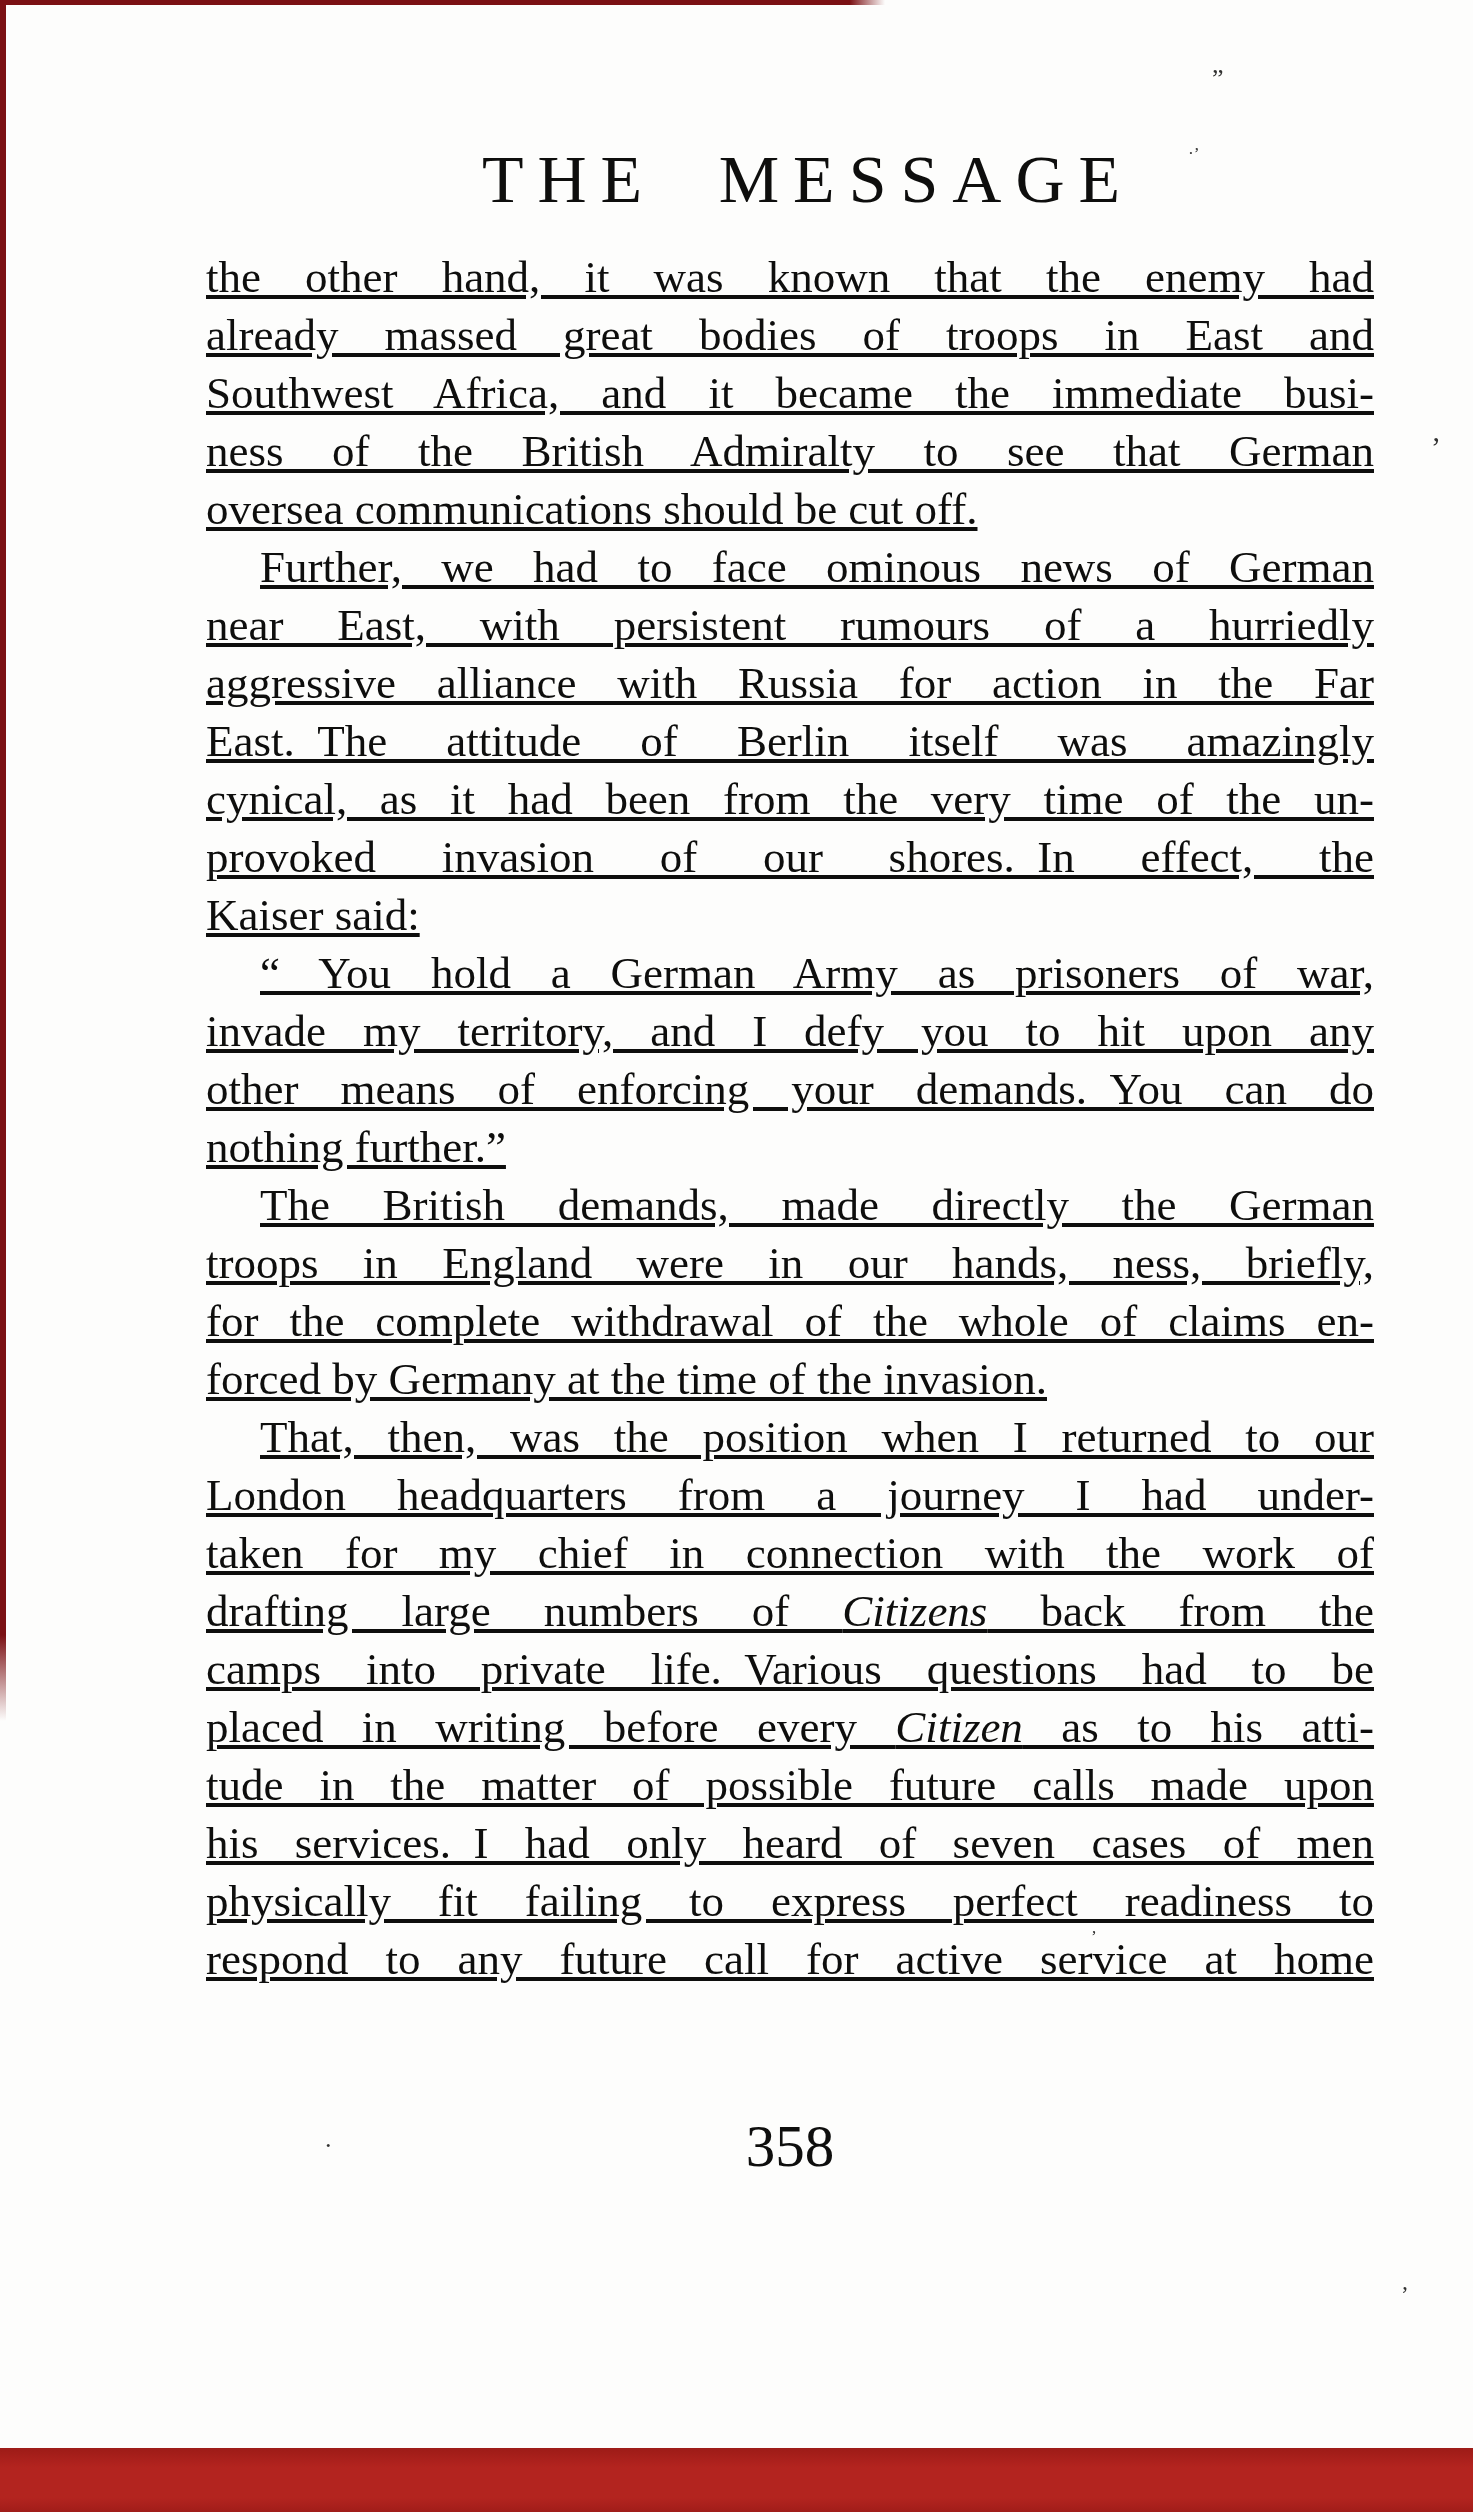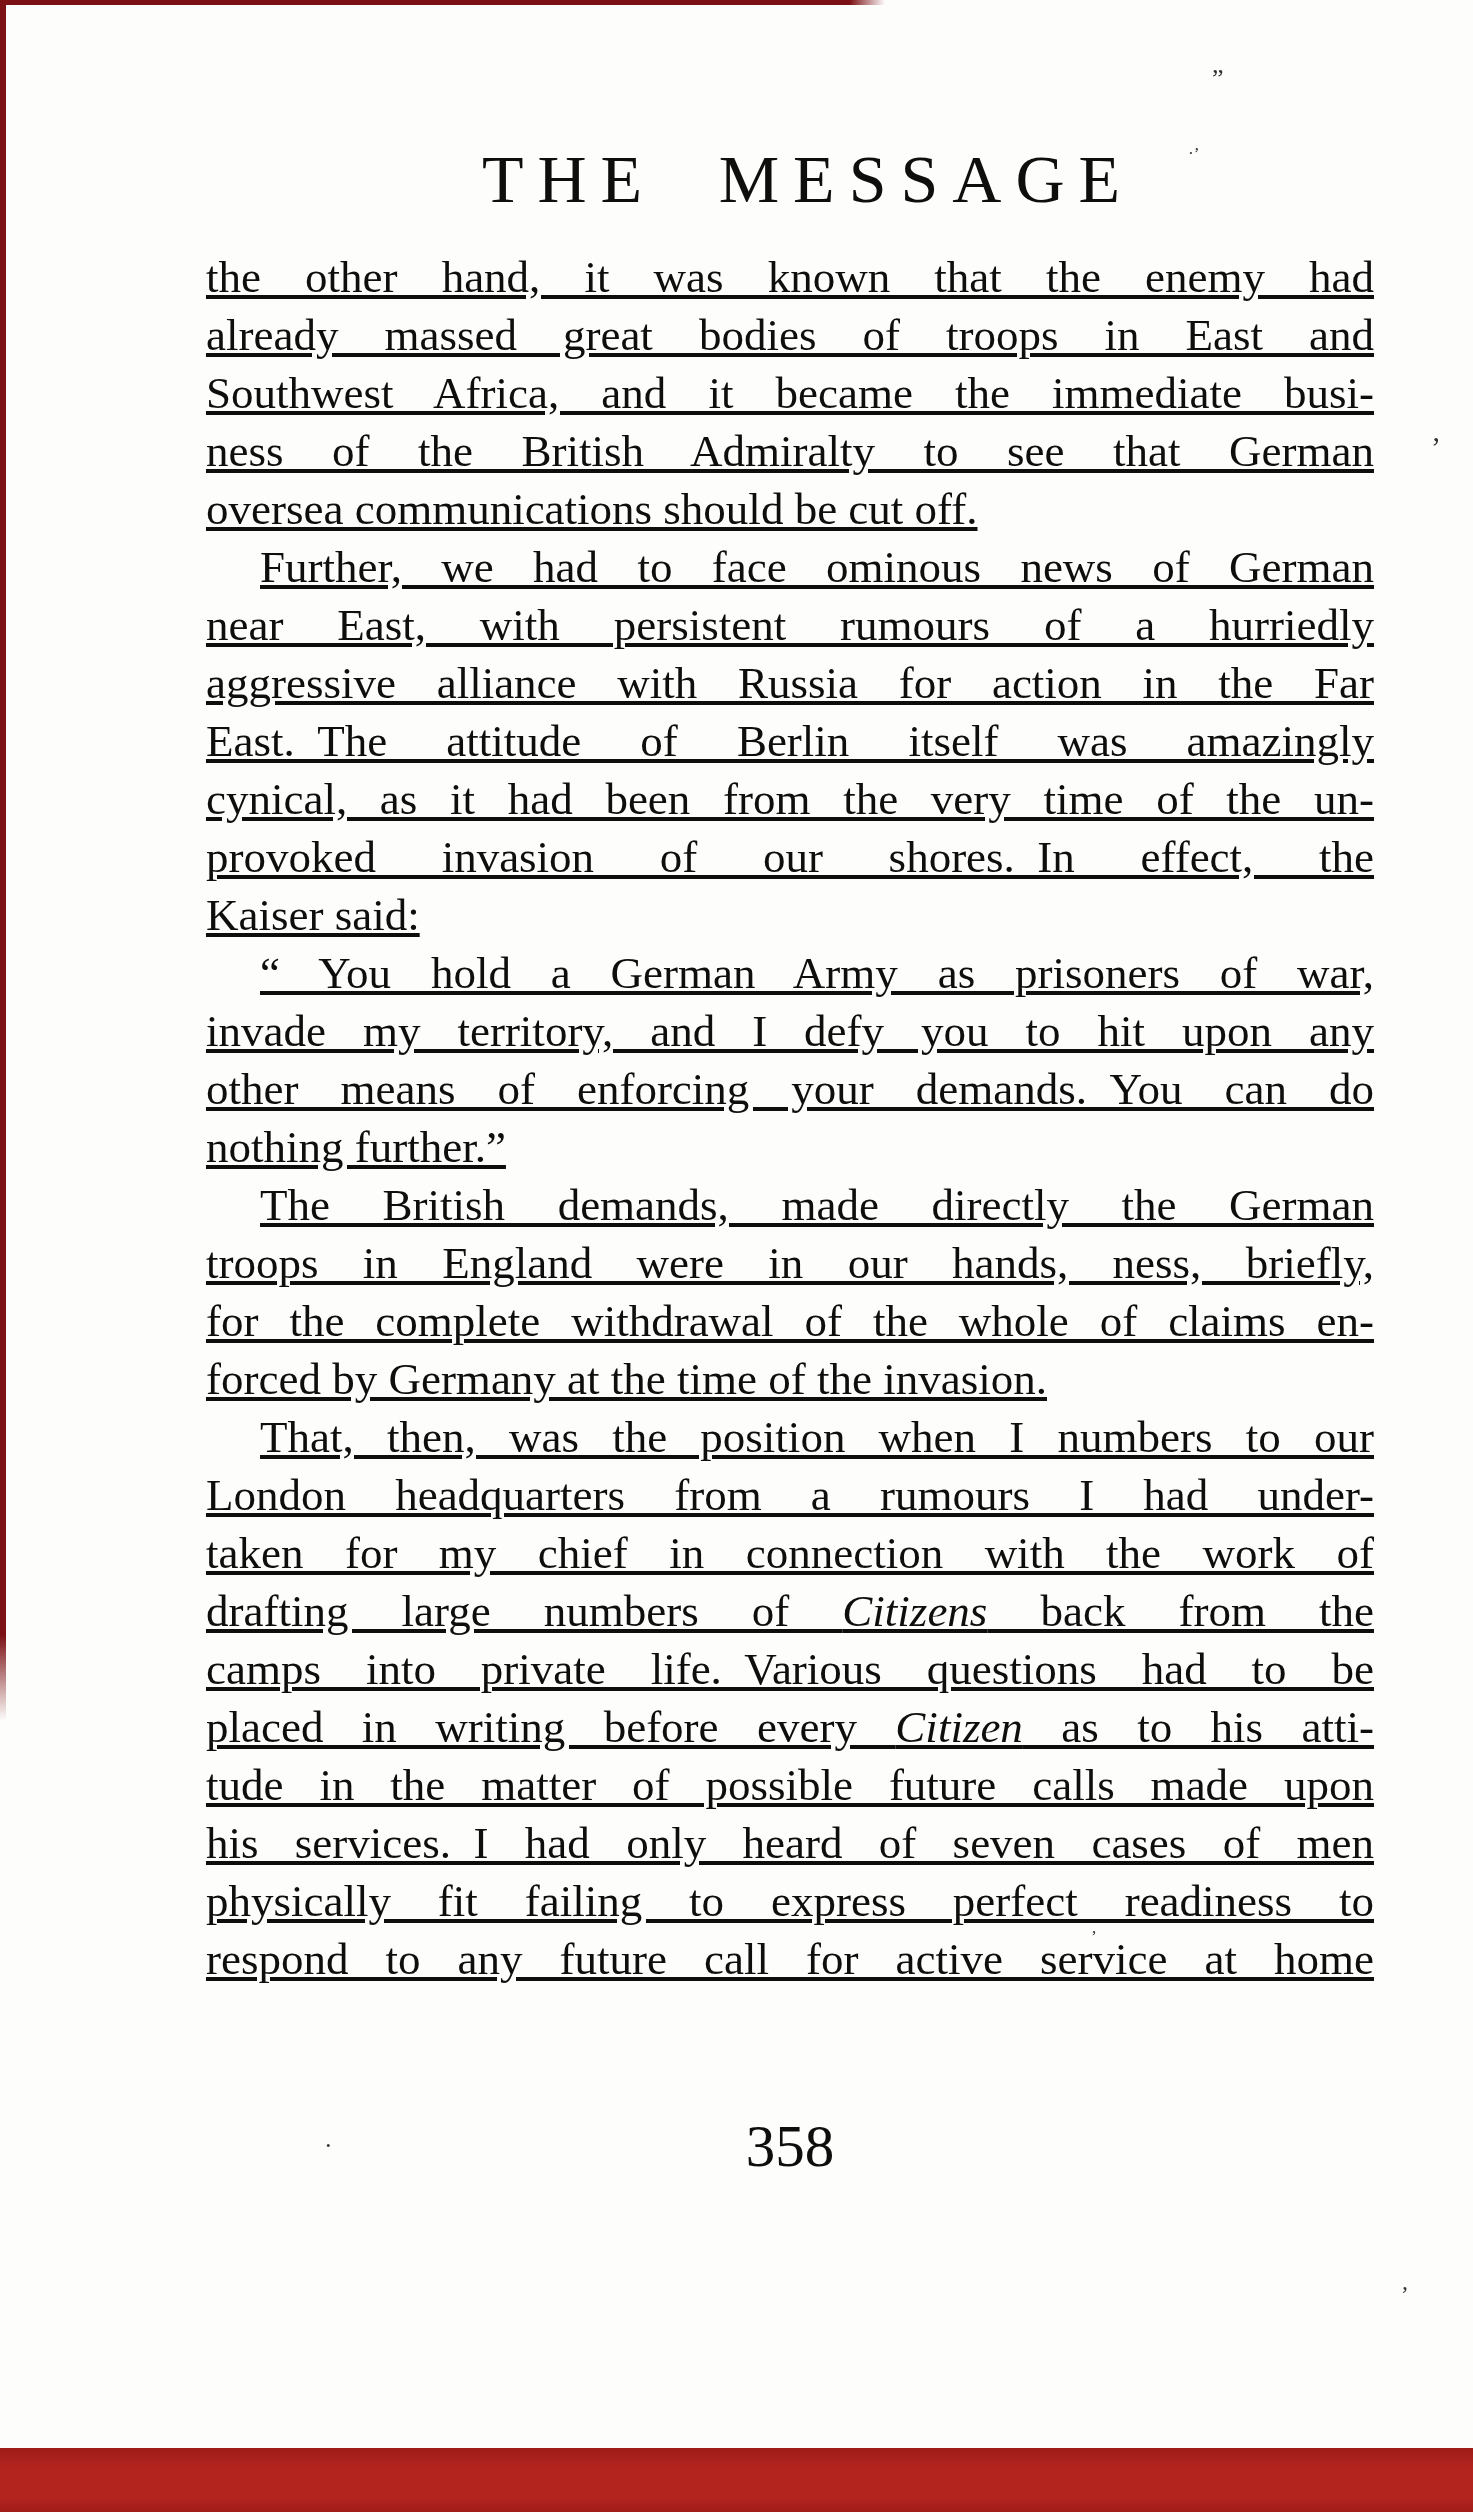--- a/index.html
+++ b/index.html
@@ -91,22 +91,22 @@
       <div class="line"><span>provoked invasion of our shores. In effect, the</span></div>
       <div class="line last"><span>Kaiser said:</span></div>
       <div class="line indent"><span>“ You hold a German Army as prisoners of war,</span></div>
       <div class="line"><span>invade my territory, and I defy you to hit upon any</span></div>
       <div class="line"><span>other means of enforcing your demands. You can do</span></div>
       <div class="line last"><span>nothing further.”</span></div>
       <div class="line indent"><span>The British demands, made directly the German</span></div>
       <div class="line"><span>troops in England were in our hands, ness, briefly,</span></div>
       <div class="line"><span>for the complete withdrawal of the whole of claims en-</span></div>
       <div class="line last"><span>forced by Germany at the time of the invasion.</span></div>
-      <div class="line indent"><span>That, then, was the position when I numbers to our</span></div>
-      <div class="line"><span>London headquarters from a rumours I had under-</span></div>
+      <div class="line indent"><span>That, then, was the position when I returned to our</span></div>
+      <div class="line"><span>London headquarters from a journey I had under-</span></div>
       <div class="line"><span>taken for my chief in connection with the work of</span></div>
       <div class="line"><span>drafting large numbers of </span><span class="it">Citizens</span><span> back from the</span></div>
       <div class="line"><span>camps into private life. Various questions had to be</span></div>
       <div class="line"><span>placed in writing before every </span><span class="it">Citizen</span><span> as to his atti-</span></div>
       <div class="line"><span>tude in the matter of possible future calls made upon</span></div>
       <div class="line"><span>his services. I had only heard of seven cases of men</span></div>
       <div class="line"><span>physically fit failing to express perfect readiness to</span></div>
       <div class="line"><span>respond to any future call for active service at home</span></div>
     </div>
 

